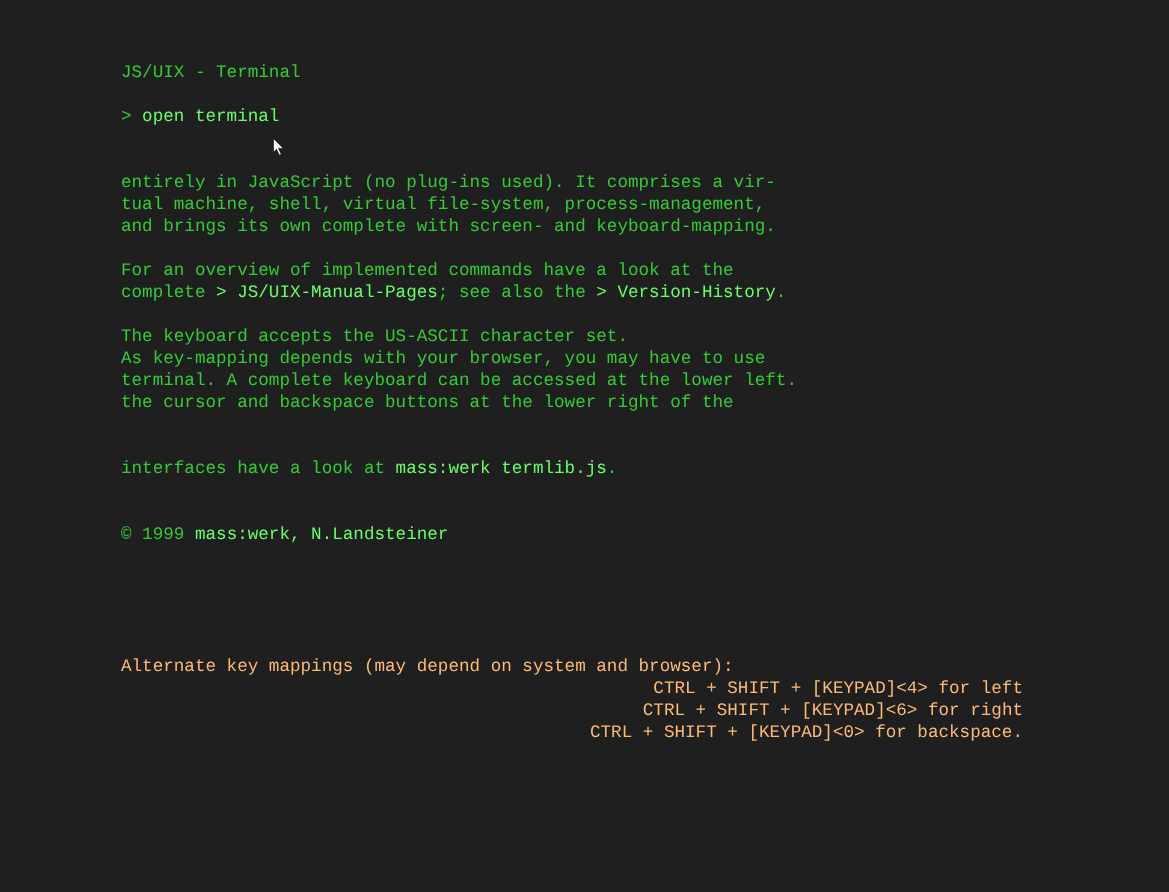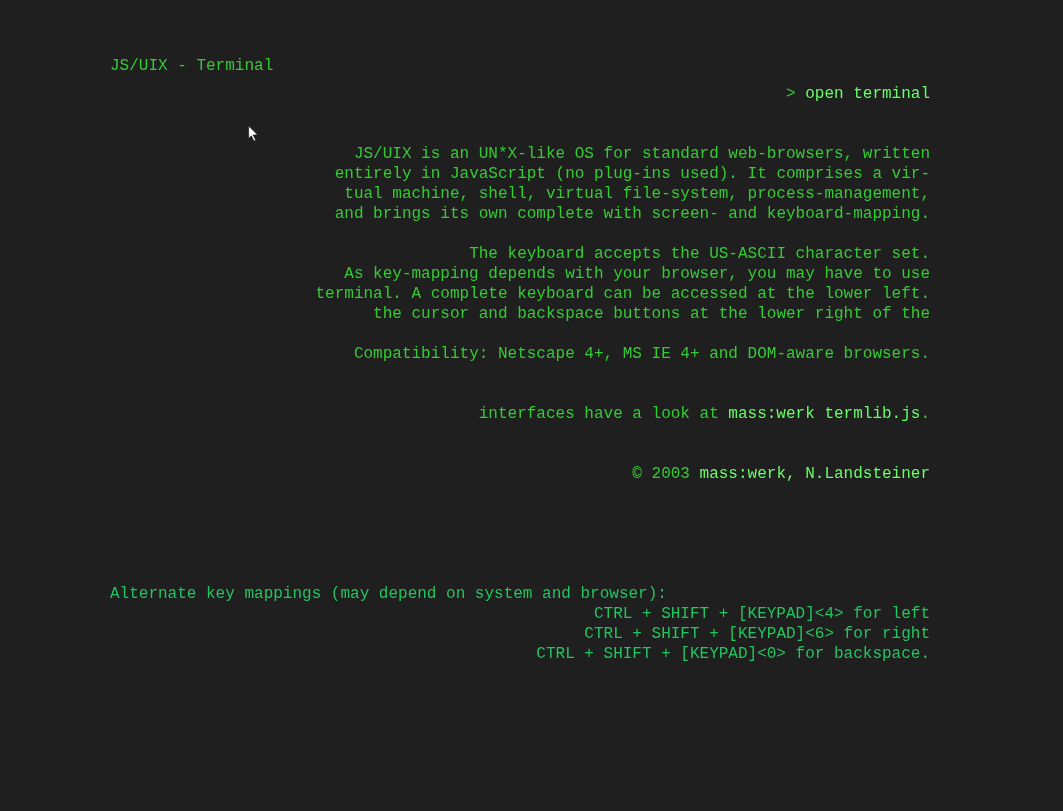--- a/index.html
+++ b/index.html
@@ -12,41 +12,40 @@
     line-height: 20px;
     width: 1063px;
     height: 811px;
     overflow: hidden;
   }
   .page {
     padding: 56px 0 0 110px;
     width: 820px;
   }
   .title {
-    margin-bottom: 8px;
+    margin-bottom: 20px;
   }
   .link {
     color: #66ff66;
     cursor: pointer;
   }
   .bright {
     color: #66ff66;
   }
   .block {
     margin-bottom: 20px;
-    text-align: right;
   }
   .spacer40 {
     height: 40px;
   }
   .spacer20 {
     height: 20px;
   }
   .mappings {
-    color: #22c55e;
+    color: #fdba74;
   }
   .mappings .indent {
     padding-left: 42px;
     text-align: right;
   }
   .cursor-img {
     position: absolute;
     left: 248px;
     top: 126px;
     width: 12px;
@@ -61,48 +60,52 @@
 
   <div class="title">JS/UIX - Terminal</div>
 
   <div class="block">
     <span>&gt; </span><span class="link">open terminal</span>
   </div>
 
   <div class="spacer20"></div>
 
   <div class="block">
-    <div>JS/UIX is an UN*X-like OS for standard web-browsers, written</div>
     <div>entirely in JavaScript (no plug-ins used). It comprises a vir-</div>
     <div>tual machine, shell, virtual file-system, process-management,</div>
     <div>and brings its own complete with screen- and keyboard-mapping.</div>
   </div>
 
+  <div class="block">
+    <div>For an overview of implemented commands have a look at the</div>
+    <div>
+      <span>complete </span><span class="bright">&gt; </span><span class="link">JS/UIX-Manual-Pages</span><span>; see also the </span><span class="bright">&gt; </span><span class="link">Version-History</span><span>.</span>
+    </div>
+  </div>
 
   <div class="block">
     <div>The keyboard accepts the US-ASCII character set.</div>
     <div>As key-mapping depends with your browser, you may have to use</div>
     <div>terminal. A complete keyboard can be accessed at the lower left.</div>
     <div>the cursor and backspace buttons at the lower right of the</div>
   </div>
 
-  <div class="block">Compatibility: Netscape 4+, MS IE 4+ and DOM-aware browsers.</div>
 
   <div class="spacer20"></div>
 
   <div class="block">
     <div>
       <span>interfaces have a look at </span><span class="link">mass:werk termlib.js</span><span>.</span>
     </div>
   </div>
 
   <div class="spacer20"></div>
 
   <div class="block">
-    <span>© 2003 </span><span class="link">mass:werk, N.Landsteiner</span>
+    <span>© 1999 </span><span class="link">mass:werk, N.Landsteiner</span>
   </div>
 
   <div class="spacer40"></div>
   <div class="spacer40"></div>
 
   <div class="mappings">
     <div>Alternate key mappings (may depend on system and browser):</div>
     <div class="indent">CTRL + SHIFT + [KEYPAD]&lt;4&gt; for left</div>
     <div class="indent">CTRL + SHIFT + [KEYPAD]&lt;6&gt; for right</div>
     <div class="indent">CTRL + SHIFT + [KEYPAD]&lt;0&gt; for backspace.</div>

